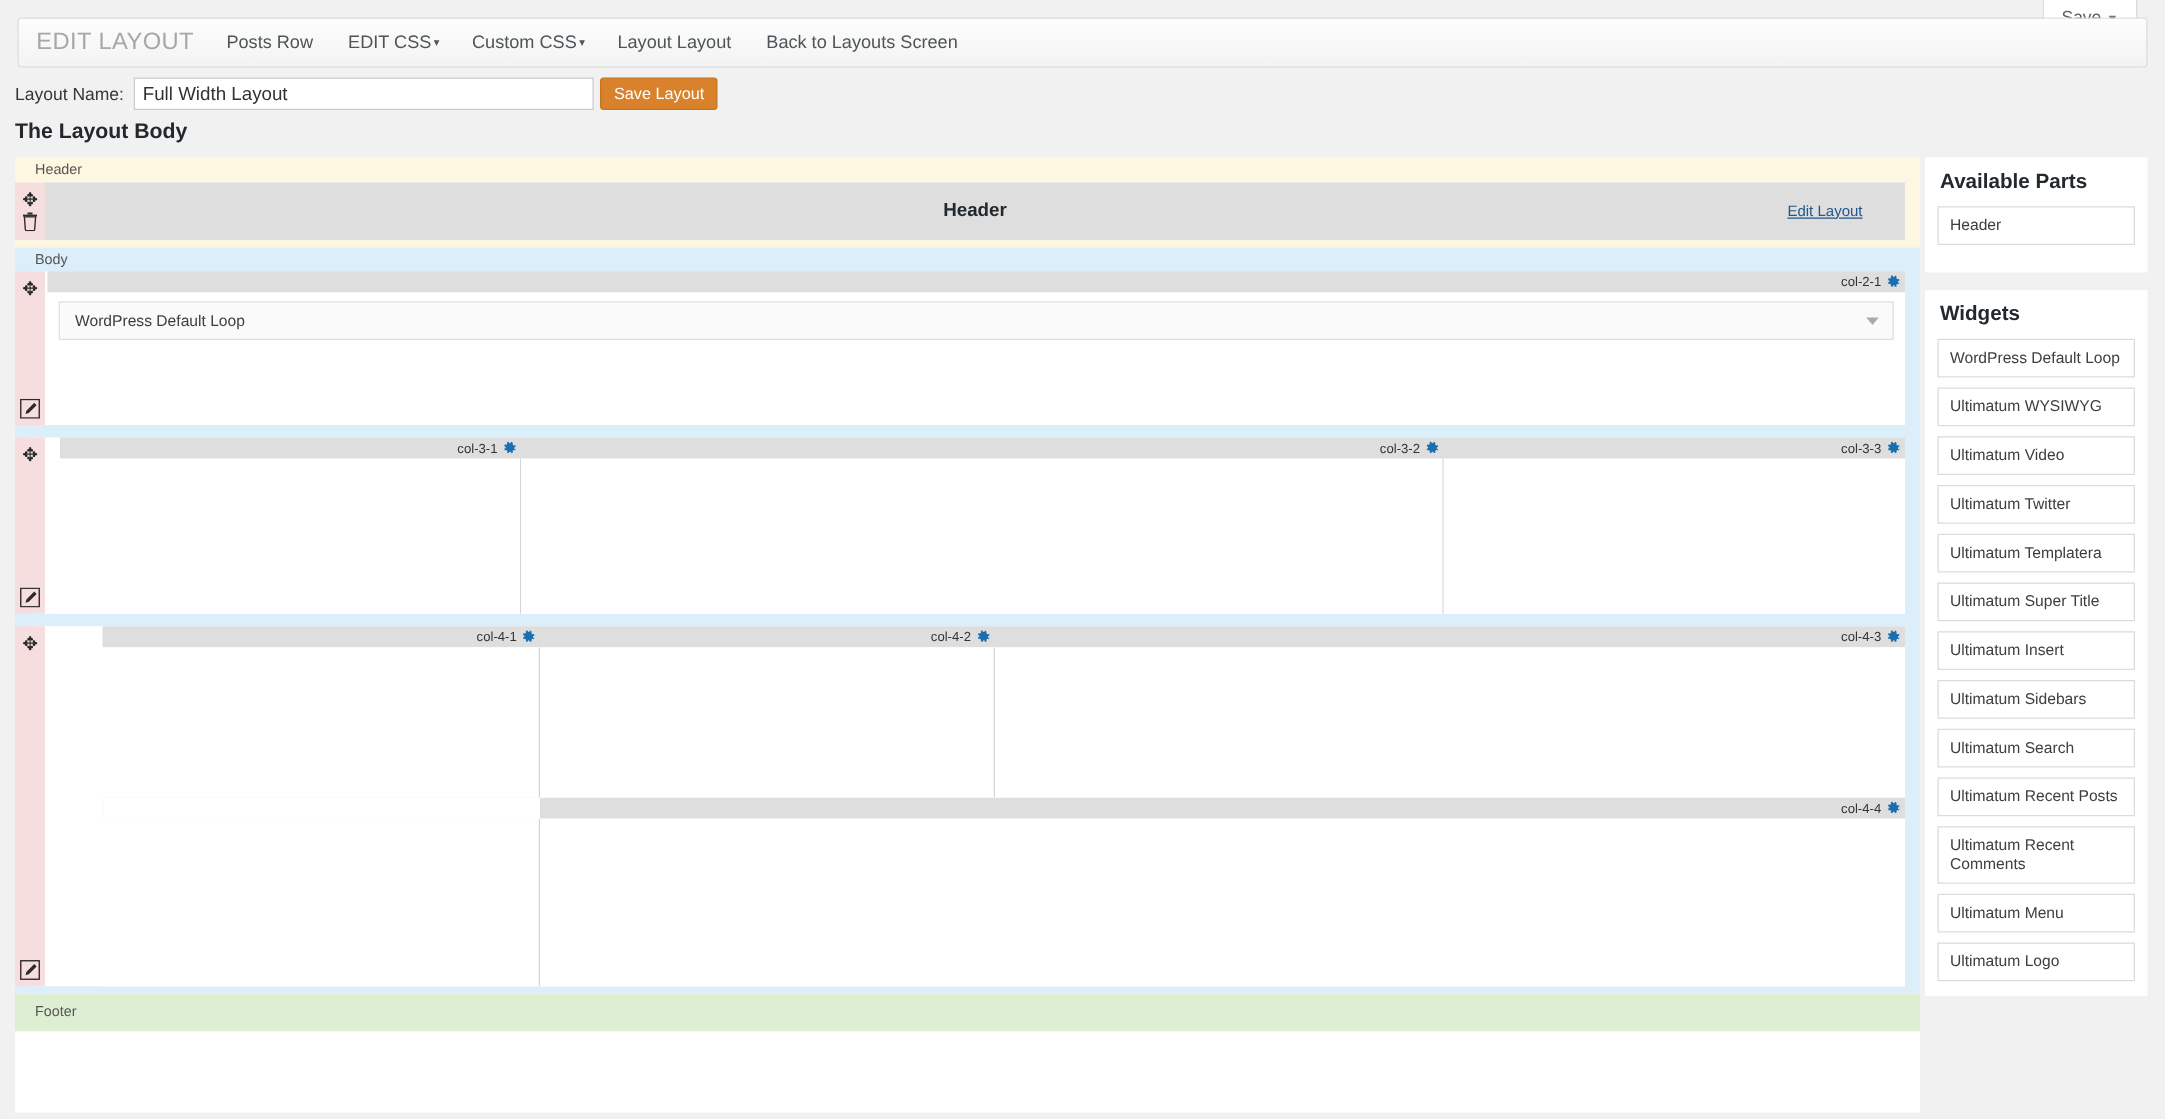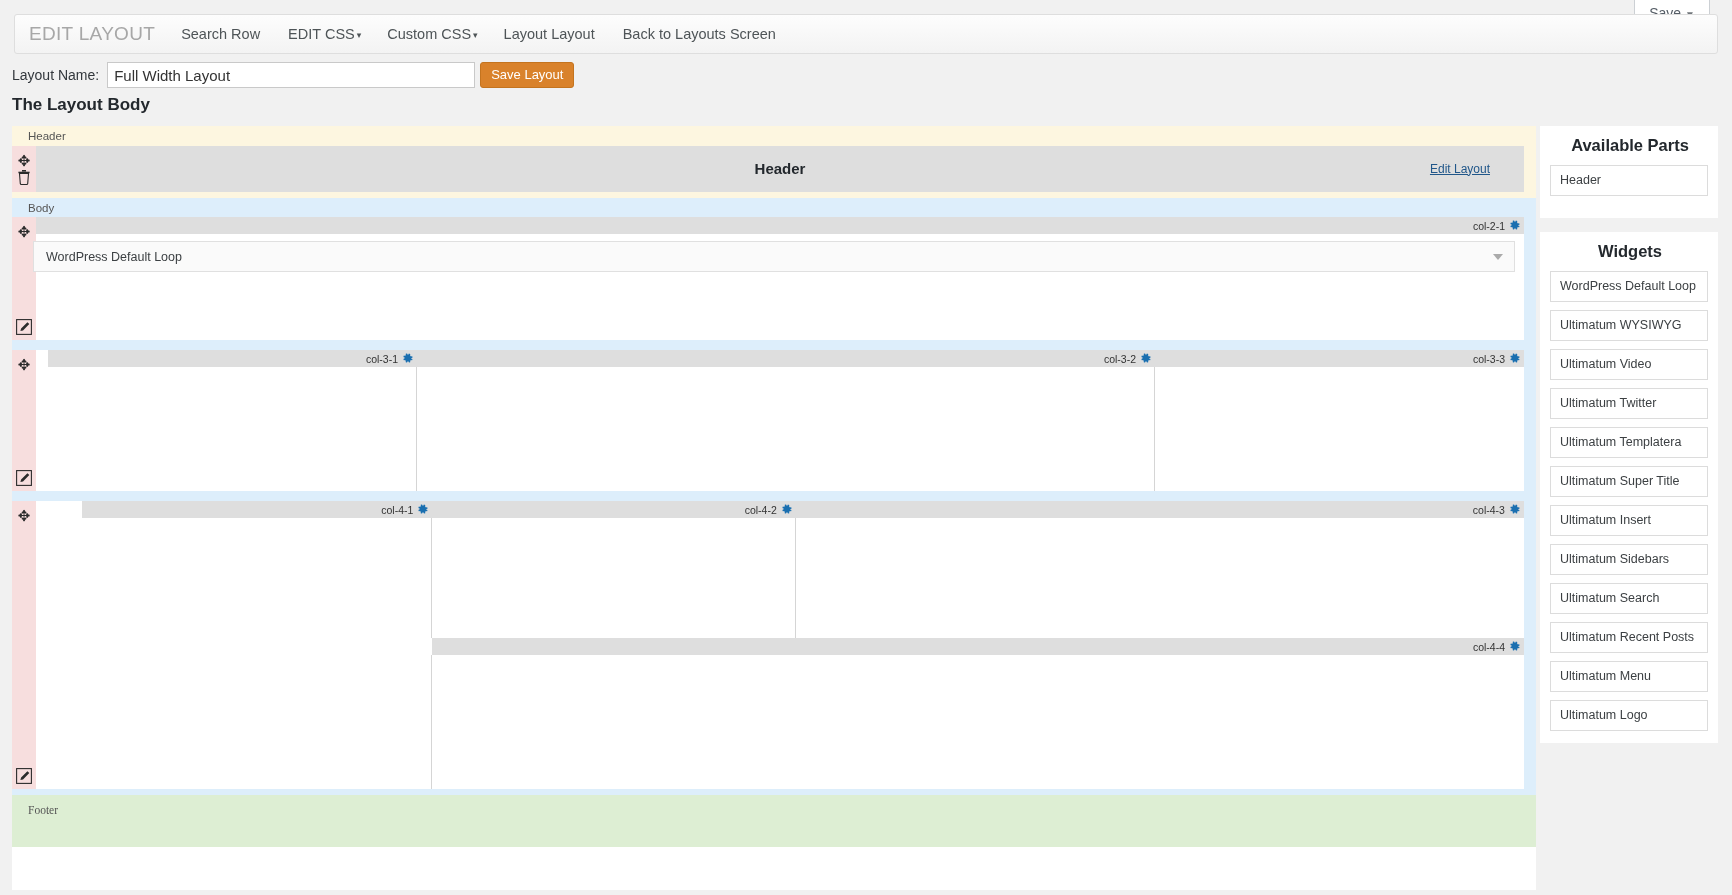--- a/index.html
+++ b/index.html
@@ -213,21 +213,20 @@
   .panel {
     background: #fff;
     margin-bottom: 14px;
     padding: 10px 10px 12px 10px;
   }
   .panel h3 {
     margin: 0 0 10px 2px;
     font-size: 16.5px;
     font-weight: bold;
     color: #23282d;
-    text-align: center;
   }
   .pill {
     border: 1px solid #dcdcdc;
     background: #fff;
     padding: 7px 9px;
     font-size: 12.5px;
     color: #3c4043;
     margin-bottom: 8px;
     cursor: move;
     line-height: 1.2;
@@ -241,21 +240,21 @@
 <div class="help-strip">
   <div class="help-tab">
     <span>Save</span><span class="caret">▼</span>
   </div>
 </div>
 
 <div class="adminbar">
   <div class="brand">EDIT LAYOUT</div>
 
   <div class="mitem">
-    <span>Search Row</span><span class="caret"></span>
+    <span>Posts Row</span><span class="caret"></span>
   </div>
   <div class="mitem">
     <span>EDIT CSS</span><span class="caret">▾</span>
   </div>
   <div class="mitem">
     <span>Custom CSS</span><span class="caret">▾</span>
   </div>
   <div class="mitem">
     <span>Layout Layout</span><span class="caret"></span>
   </div>
@@ -300,21 +299,21 @@
     <div class="lrow" style="height:123px;">
       <div class="handlecol">
         <div class="handle-move">✥</div>
         <div class="handle-edit">
           <svg viewBox="0 0 16 16" width="16" height="16" aria-hidden="true">
             <rect x="0.6" y="0.6" width="14.8" height="14.8" fill="none" stroke="#2b2b2b" stroke-width="1.1"></rect>
             <path d="M11.4 3.2 5.1 9.5l-.7 2.6 2.6-.7 6.3-6.3-1.9-1.9z" fill="#2b2b2b"></path>
           </svg>
         </div>
       </div>
-      <div style="margin-left:0;">
+      <div style="margin-left:14px;">
         <div class="colbar">
           <div class="seg" style="width:100%">
             <span>col-2-1</span>
             <span class="gear">
               <svg viewBox="0 0 16 16" width="11" height="11" aria-hidden="true">
                 <path fill="#1a6fb0" d="M8 5.1A2.9 2.9 0 1 0 8 10.9 2.9 2.9 0 0 0 8 5.1zm0 4.4A1.5 1.5 0 1 1 8 6.5a1.5 1.5 0 0 1 0 3zM15 9.2l-1.3-.3a5.6 5.6 0 0 0 0-1.8L15 6.8a.5.5 0 0 0 .3-.6l-.4-1.3a.5.5 0 0 0-.6-.3l-1.3.4a5.7 5.7 0 0 0-1.3-1.3l.4-1.3a.5.5 0 0 0-.3-.6L10.5.6a.5.5 0 0 0-.6.3L9.6 2.2a5.6 5.6 0 0 0-1.8 0L7.5.9a.5.5 0 0 0-.6-.3L5.6 1a.5.5 0 0 0-.3.6l.4 1.3A5.7 5.7 0 0 0 4.4 4.2L3.1 3.8a.5.5 0 0 0-.6.3L2.1 5.4a.5.5 0 0 0 .3.6l1.3.3a5.6 5.6 0 0 0 0 1.8L2.4 8.4a.5.5 0 0 0-.3.6l.4 1.3a.5.5 0 0 0 .6.3l1.3-.4a5.7 5.7 0 0 0 1.3 1.3l-.4 1.3a.5.5 0 0 0 .3.6l1.3.4a.5.5 0 0 0 .6-.3l.3-1.3a5.6 5.6 0 0 0 1.8 0l.3 1.3a.5.5 0 0 0 .6.3l1.3-.4a.5.5 0 0 0 .3-.6l-.4-1.3a5.7 5.7 0 0 0 1.3-1.3l1.3.4a.5.5 0 0 0 .6-.3l.4-1.3a.5.5 0 0 0-.3-.6z"></path>
               </svg>
             </span>
           </div>
         </div>
@@ -433,21 +432,21 @@
 
         <div class="colbody" style="height:134px;">
           <div class="colcell br" style="width:24.3%;"></div>
           <div class="colcell" style="width:75.7%;"></div>
         </div>
       </div>
     </div>
 
   </div>
 
-  <div class="zone zone-footer" style="height:52px;font-family:Liberation Serif, serif;">
+  <div class="zone zone-footer" style="height:30px;">
     <div class="zone-label" style="padding-top:9px;">Footer</div>
   </div>
 
 </div>
 
 <div class="sidebar">
 
   <div class="panel parts">
     <h3>Available Parts</h3>
     <div class="pill">Header</div>
@@ -458,17 +457,18 @@
     <div class="pill">WordPress Default Loop</div>
     <div class="pill">Ultimatum WYSIWYG</div>
     <div class="pill">Ultimatum Video</div>
     <div class="pill">Ultimatum Twitter</div>
     <div class="pill">Ultimatum Templatera</div>
     <div class="pill">Ultimatum Super Title</div>
     <div class="pill">Ultimatum Insert</div>
     <div class="pill">Ultimatum Sidebars</div>
     <div class="pill">Ultimatum Search</div>
     <div class="pill">Ultimatum Recent Posts</div>
+    <div class="pill">Ultimatum Recent Comments</div>
     <div class="pill">Ultimatum Menu</div>
     <div class="pill">Ultimatum Logo</div>
   </div>
 
 </div>
 
 </body></html>

